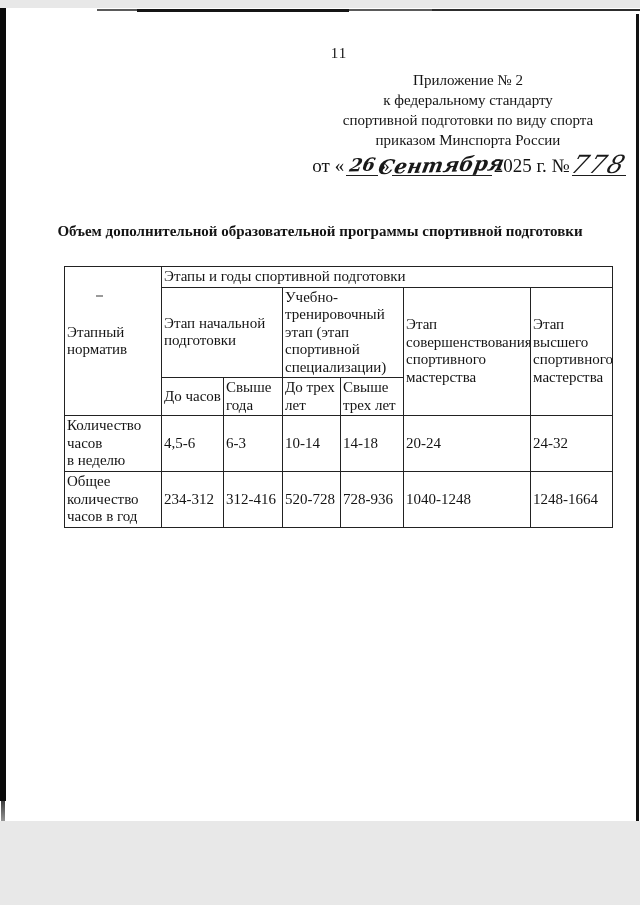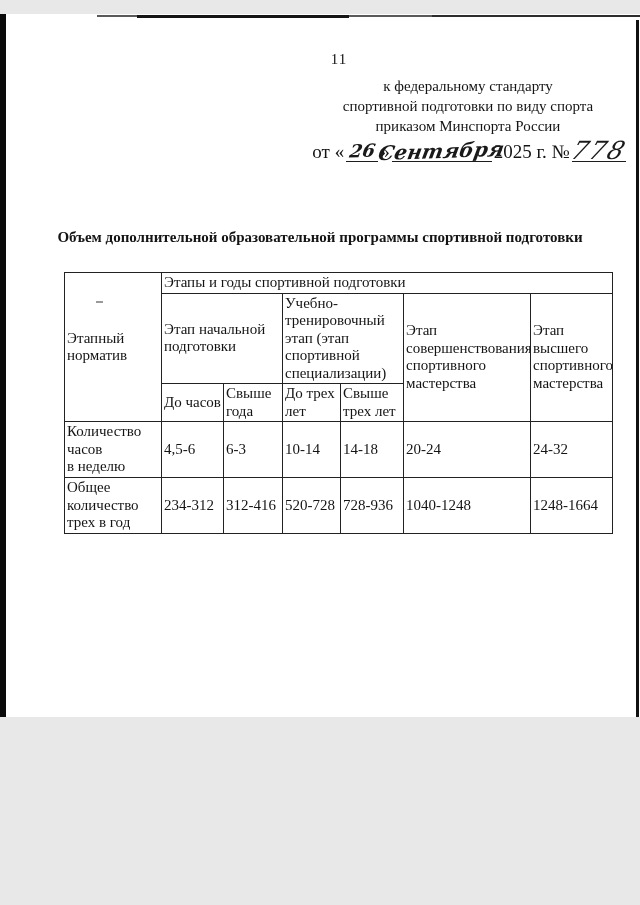--- a/index.html
+++ b/index.html
@@ -1,19 +1,19 @@
 <!DOCTYPE html>
 <html><head>
 <meta charset="utf-8">
 <style>
   html,body { margin:0; padding:0; background:#e8e8e8; }
   .page {
-    position:relative; width:640px; height:703px; background:#ffffff;
+    position:relative; width:640px; height:813px; background:#ffffff;
     font-family:"Liberation Serif","DejaVu Serif",serif; color:#141414;
-    overflow:hidden; margin:14px auto;
+    overflow:hidden; margin:8px auto;
   }
   
   .art { position:absolute; }
   .left-bar   { left:0; top:0; width:6px; height:793px; background:#0a0a0a; }
   .left-fade  { left:1px; top:793px; width:4px; height:44px;
                 background:linear-gradient(#3d3d3d,#a8a8a8 55%,rgba(255,255,255,0)); }
   .top-line   { left:97px; top:1px; width:543px; height:2px; background:#5a5a5a; }
   .top-dark1  { left:137px; top:1px; width:212px; height:3px; background:#151515; }
   .top-dark2  { left:432px; top:1px; width:208px; height:2px; background:#2d2d2d; }
   .right-line { left:636px; top:6px; width:3px; height:899px; background:#111111; }
@@ -92,20 +92,21 @@
   <div class="art bb bb3"></div>
   <div class="art bb bb4"></div>
   <div class="art bb bb5"></div>
   <div class="art bb bb6"></div>
   <div class="art speck1"></div>
   <div class="art speck2"></div>
 
   <div class="page-number">11</div>
 
   <div class="appendix">
+    <div>Приложение № 2</div>
     <div>к федеральному стандарту</div>
     <div>спортивной подготовки по виду спорта</div>
     <div>приказом Минспорта России</div>
     <div class="date-line">
       <span class="date-static">от «</span>
       <span class="hw-seg seg-day">
           <span class="hw">26</span>
         </span>
       <span class="date-static">»</span>
       <span class="hw-seg seg-month">
@@ -169,21 +170,21 @@
         <td>4,5-6</td>
         <td>6-3</td>
         <td>10-14</td>
         <td>14-18</td>
         <td>20-24</td>
         <td>24-32</td>
       </tr>
       <tr class="r-d2">
         <td>Общее
 количество
-трех в год</td>
+часов в год</td>
         <td>234-312</td>
         <td>312-416</td>
         <td>520-728</td>
         <td>728-936</td>
         <td>1040-1248</td>
         <td>1248-1664</td>
       </tr>
     </tbody>
   </table>
 

